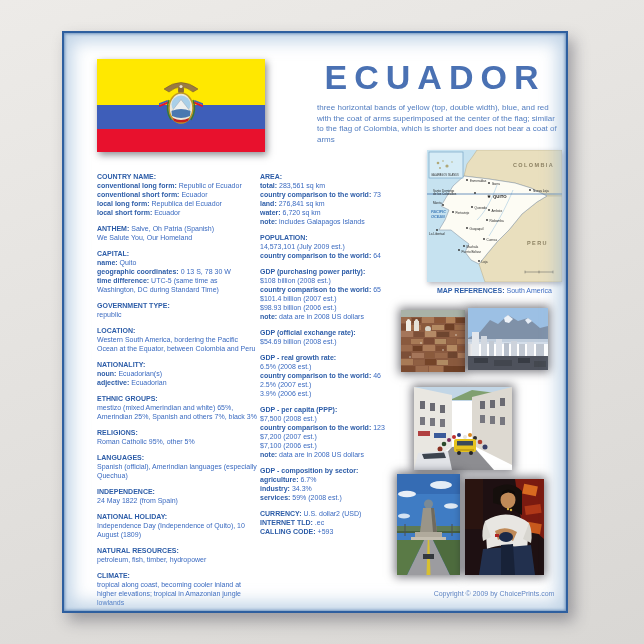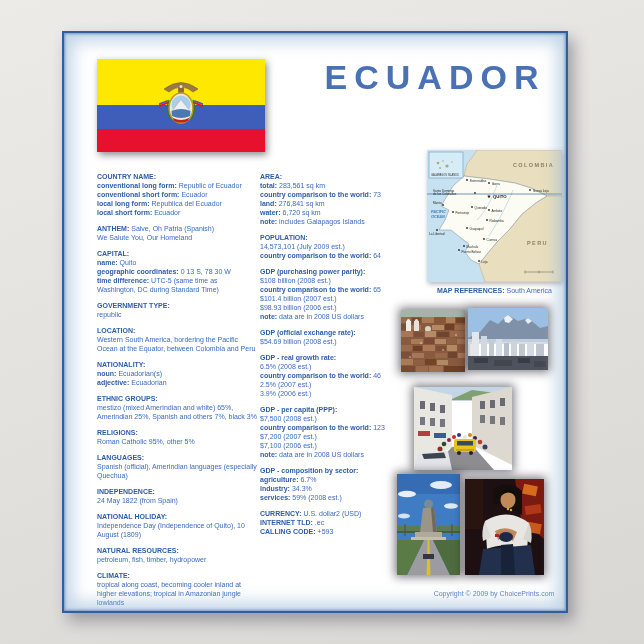--- a/index.html
+++ b/index.html
@@ -84,20 +84,21 @@
         <ellipse cx="22" cy="24.5" rx="9.5" ry="9" fill="#a9cfe8"></ellipse>
         <path d="M13,31 L22,19.5 L31,31 Z" fill="#eef0ee" stroke="#9aa4ae" stroke-width="0.5"></path>
         <path d="M12.5,31 Q22,27 31.5,31 L31,36 Q22,40 13,36 Z" fill="#4a78b0"></path>
         <path d="M14,38 Q22,42 30,38 L29,41 Q22,44 15,41 Z" fill="#c02020"></path>
         <path d="M10,20 Q6,30 12,40" fill="none" stroke="#3a7a30" stroke-width="1.4"></path>
         <path d="M34,20 Q38,30 32,40" fill="none" stroke="#3a7a30" stroke-width="1.4"></path>
       </svg>
     </div>
 
     <div class="title">ECUADOR</div>
+    <div class="flag-caption">three horizontal bands of yellow (top, double width), blue, and red with the coat of arms superimposed at the center of the flag; similar to the flag of Colombia, which is shorter and does not bear a coat of arms</div>
 
     <div class="col col-left">
         <div class="section">
           <div class="heading">COUNTRY NAME:</div>
           <div class="line"><span class="lbl">conventional long form:</span> Republic of Ecuador</div>
           <div class="line"><span class="lbl">conventional short form:</span> Ecuador</div>
           <div class="line"><span class="lbl">local long form:</span> Republica del Ecuador</div>
           <div class="line"><span class="lbl">local short form:</span> Ecuador</div>
         </div>
         <div class="section">

